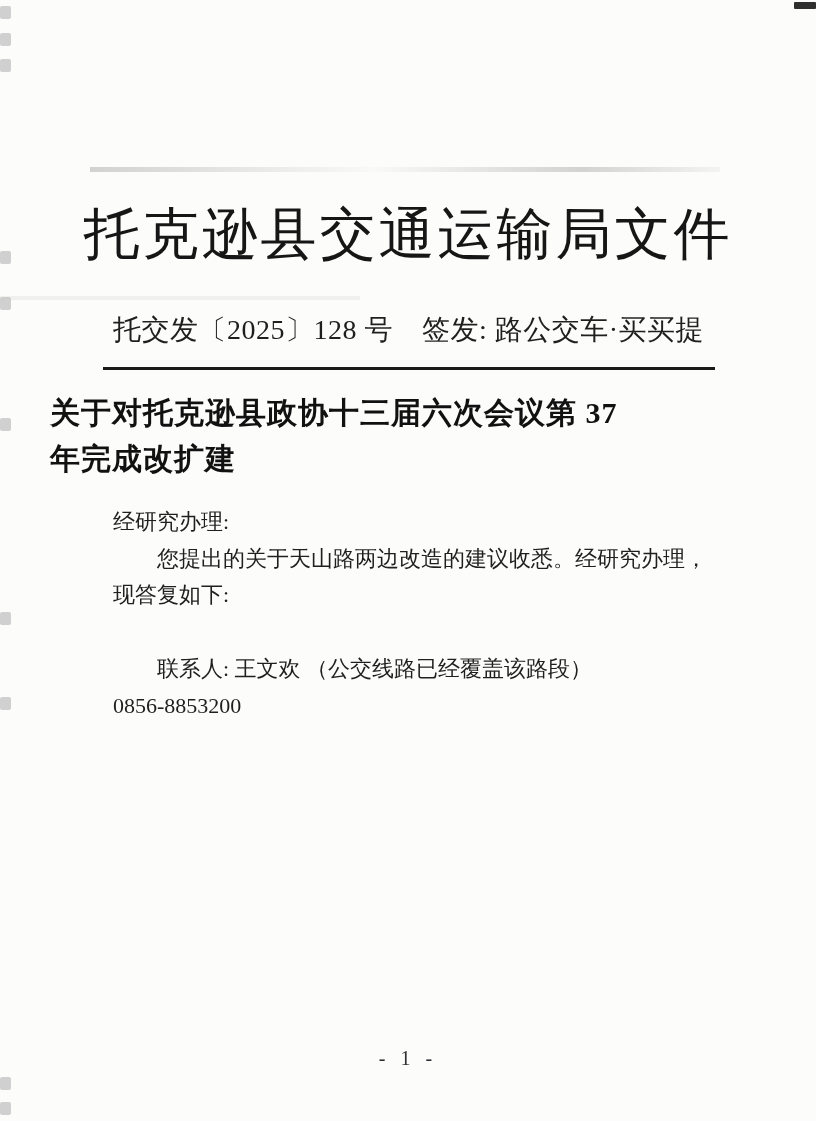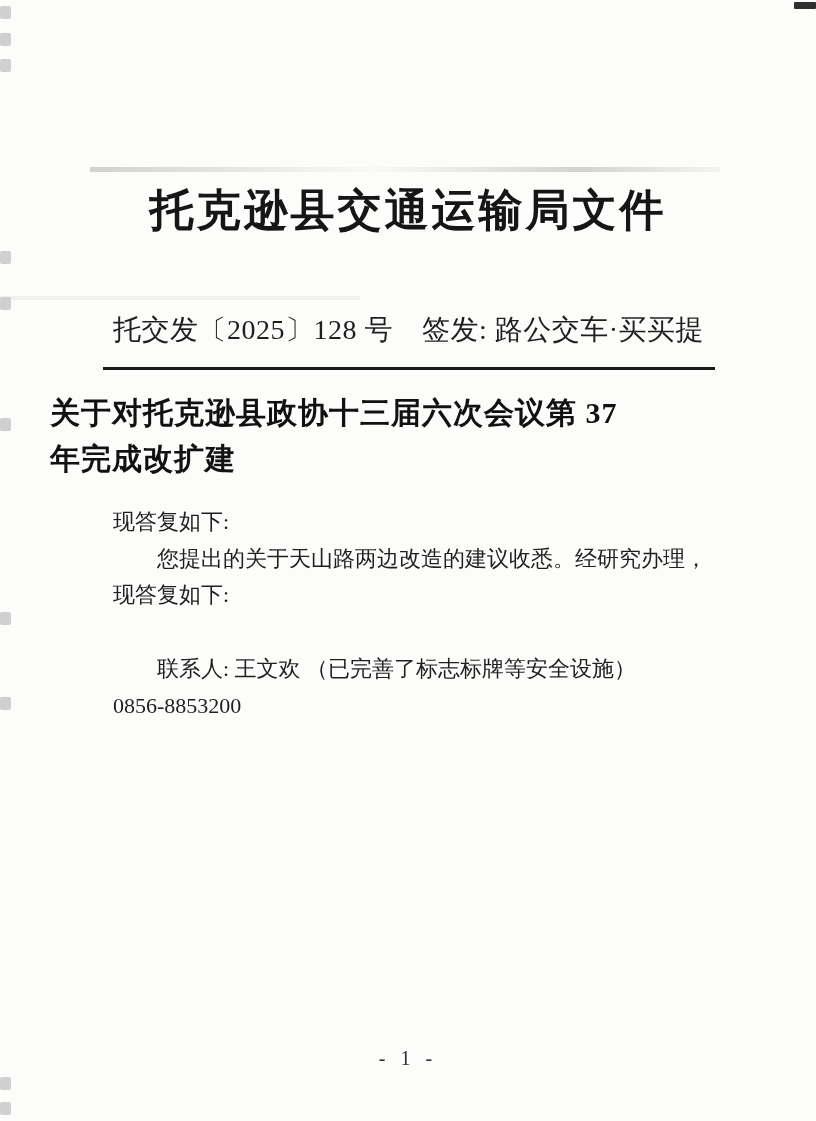--- a/index.html
+++ b/index.html
@@ -13,22 +13,22 @@
 
   
   .scan-mark{position:absolute;left:0;width:11px;height:13px;background:#9c9c9c;opacity:.45;border-radius:2px;}
   .scan-mark.tr{left:794px;top:2px;width:22px;height:7px;background:#1d1d1d;opacity:.92;border-radius:1px;}
   .scan-streak{position:absolute;left:90px;top:167px;width:630px;height:5px;
     background:linear-gradient(to right,rgba(175,175,172,.55),rgba(225,225,222,.12) 45%,rgba(170,170,168,.5) 78%,rgba(210,210,208,.2));}
   .scan-streak2{position:absolute;left:0;top:296px;width:360px;height:4px;background:rgba(200,200,198,.22);}
 
   
   .header-title{
-    position:absolute;top:181px;left:0;right:0;margin:0;
-    text-align:center;font-size:44px;font-weight:bold;letter-spacing:3px;
+    position:absolute;top:181px;left:0;right:0;margin:16px;
+    text-align:center;font-size:56px;font-weight:normal;letter-spacing:3px;
     color:#161616;white-space:nowrap;
   }
   .ref-row{
     position:absolute;top:311px;left:113px;right:112px;
     display:flex;justify-content:space-between;align-items:baseline;
     font-size:28px;letter-spacing:.5px;
   }
   .rule{position:absolute;top:367px;left:103px;width:612px;height:3px;background:var(--rule,#1a1a1a);}
 
   
@@ -79,21 +79,21 @@
   </div>
 
   <div class="rule"></div>
 
   <h2 class="doc-title">
     <span>关于对托克逊县政协十三届六次会议第 37</span><br>
     <span>年完成改扩建</span>
   </h2>
 
   <div class="body-block">
-    <p class="salutation">现答复如下:</p>
+    <p class="salutation">经研究办理:</p>
     <p class="para">您提出的关于天山路两边改造的建议收悉。经研究办理，现答复如下:</p>
-    <p class="contact">联系人: 王文欢 （已完善了标志标牌等安全设施）</p>
+    <p class="contact">联系人: 王文欢 （公交线路已经覆盖该路段）</p>
     <p class="phone">0856-8853200</p>
   </div>
 
   <div class="page-number">- 1 -</div>
 
 </div>
 
 </body></html>

